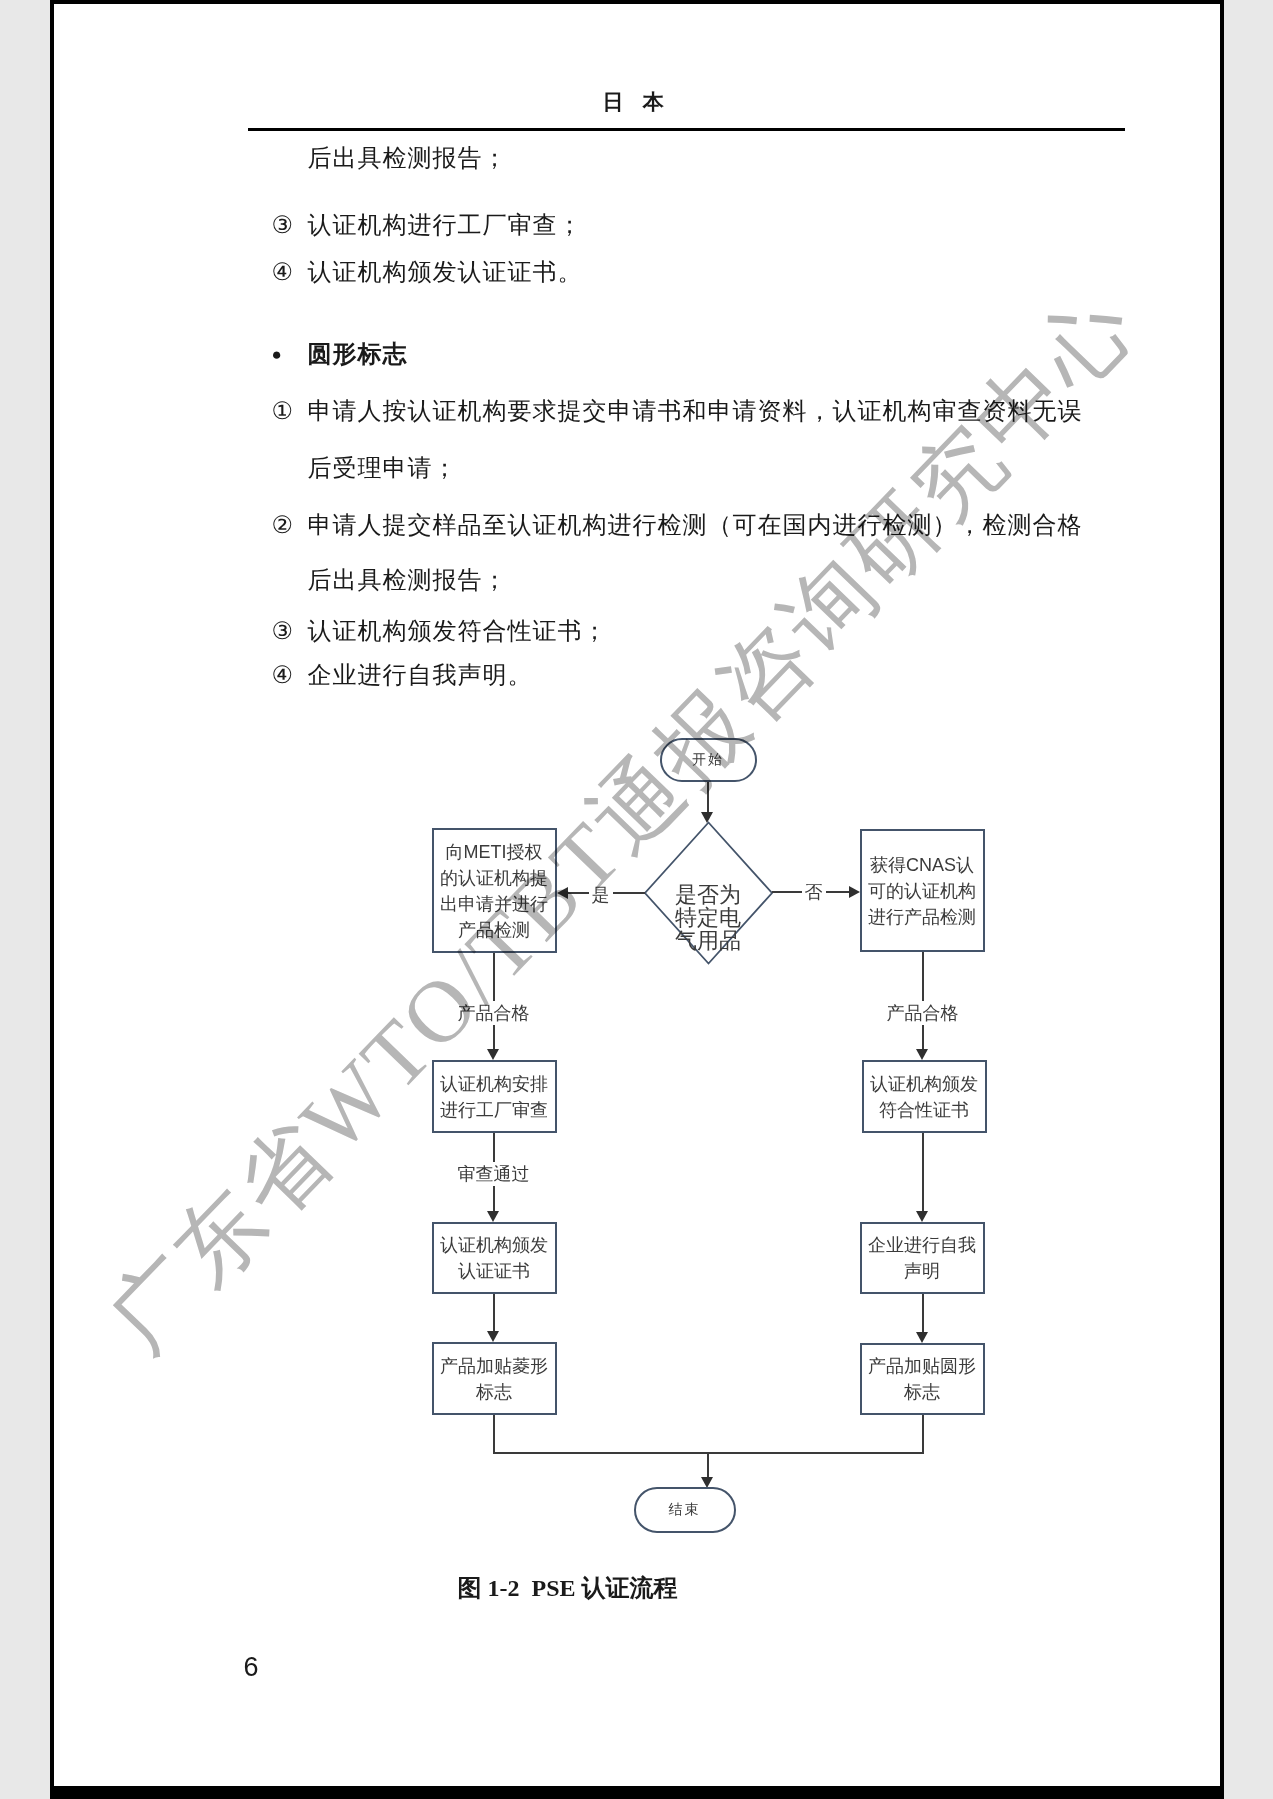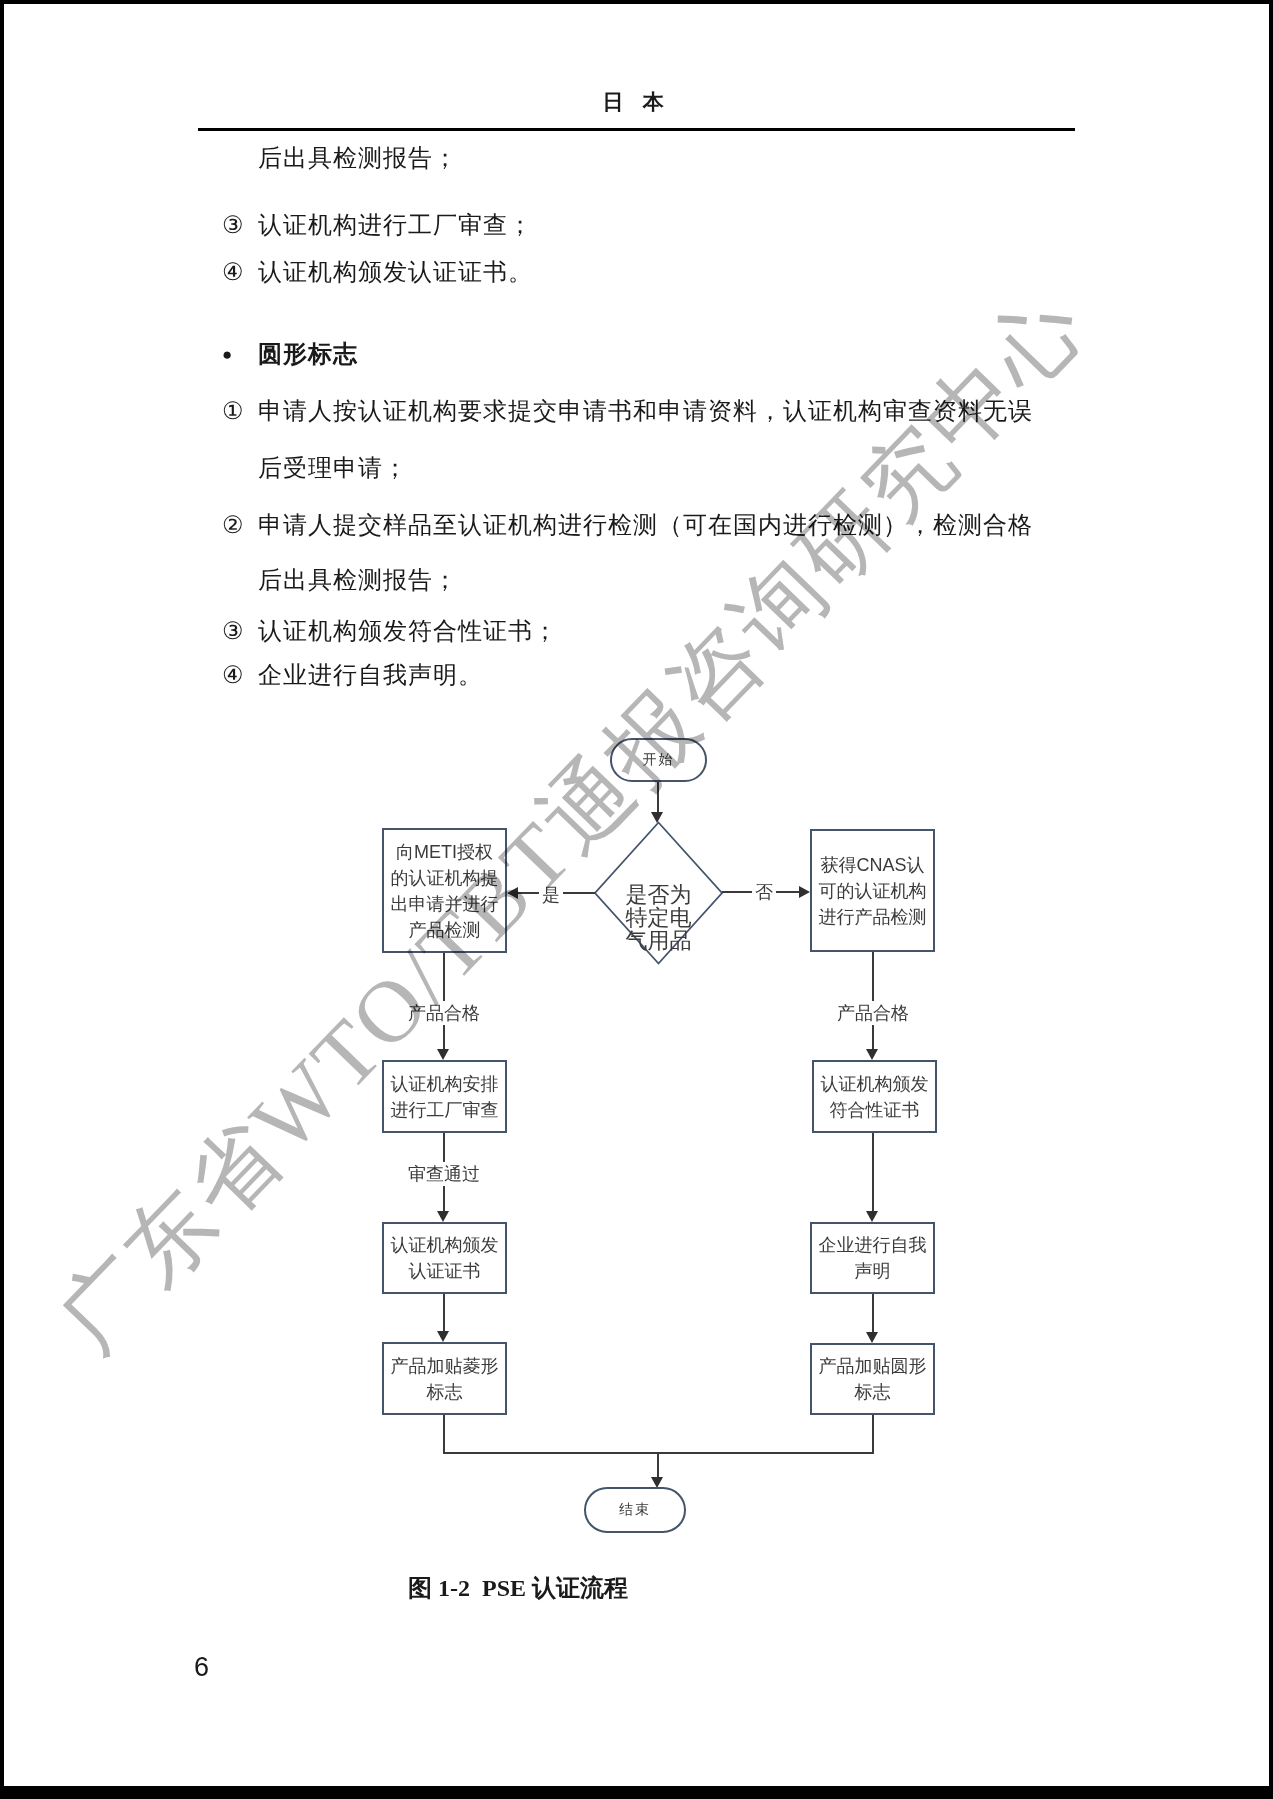--- a/index.html
+++ b/index.html
@@ -1,18 +1,18 @@
 <!DOCTYPE html>
 <html><head>
 <meta charset="utf-8">
 <style>
   * { margin:0; padding:0; box-sizing:border-box; }
   html,body { background:#e8e8e8; }
   .page {
-    position:relative; width:1273px; height:1799px; margin:0 auto;
+    position:relative; width:1174px; height:1799px; margin:0 auto;
     background:#ffffff; overflow:hidden;
     font-family:"Liberation Serif","DejaVu Serif",serif; color:#1a1a1a;
   }
   .frame {
     position:absolute; inset:0; z-index:3; pointer-events:none;
     border-left:4px solid #000; border-right:4px solid #000; border-top:4px solid #000;
   }
   .bottom-bar { position:absolute; left:0; top:1786px; width:1273px; height:13px; background:#000; z-index:3; }
 
   

